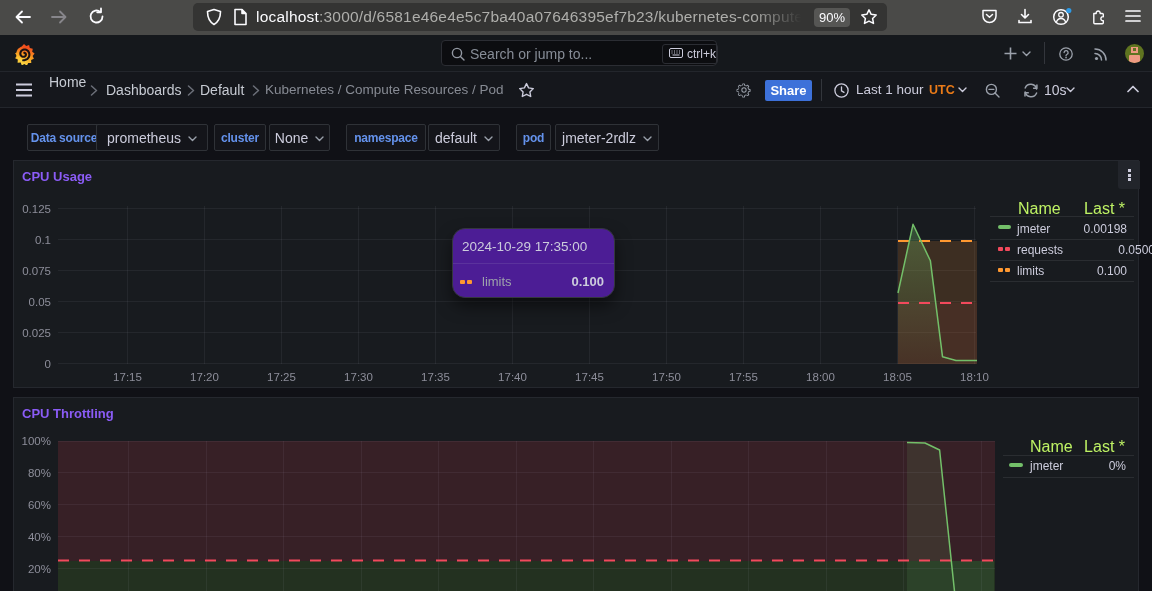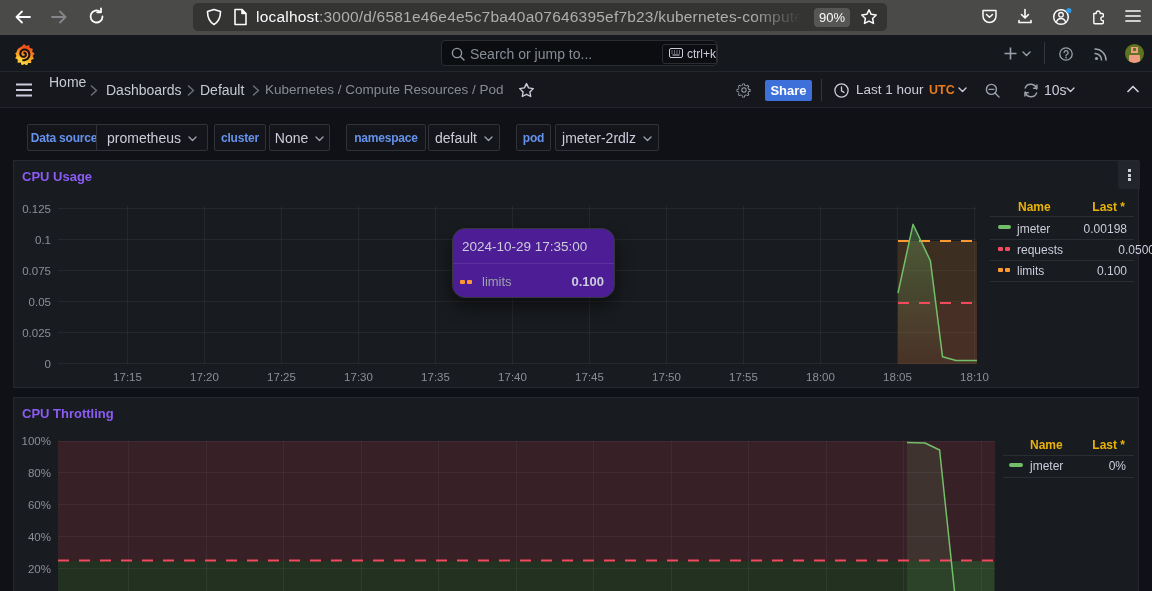--- a/index.html
+++ b/index.html
@@ -19,21 +19,21 @@
   .crumb { font-size:14px; color:#c7cbd3; }
   .crumb-dim { font-size:13.5px; color:#878b94; }
   
   .chip { position:absolute; top:124px; height:27px; border:1px solid #2f3237; border-radius:2px; background:#14151a; display:flex; align-items:center; justify-content:center; font-size:14px; white-space:nowrap; }
   .chip.lbl { color:#6492ec; font-size:12px; font-weight:700; letter-spacing:-0.2px; }
   .chip.val { color:#ccccdc; }
   .chev { display:inline-block; width:9px; height:6px; margin-left:7px; position:relative; top:1px; }
   
   .panel { position:absolute; left:13px; width:1126px; background:#181b1f; border:1px solid #25282e; }
   .ptitle { position:absolute; left:8px; font-size:13px; font-weight:700; color:#8b5cf6; }
-  .leg-hdr { position:absolute; font-size:12px; font-weight:700; color:#eab308; }
+  .leg-hdr { position:absolute; font-size:16px; font-weight:400; color:#bef264; }
   .leg-txt { position:absolute; font-size:12px; color:#ccccdc; }
   .leg-val { position:absolute; font-size:12px; color:#ccccdc; text-align:right; }
   .leg-div { position:absolute; height:1px; background:rgba(204,204,220,0.10); }
   .dash2 { position:absolute; width:5px; height:4px; border-radius:1px; }
 </style>
 </head>
 <body>
 
 <div id="chrome">
 

